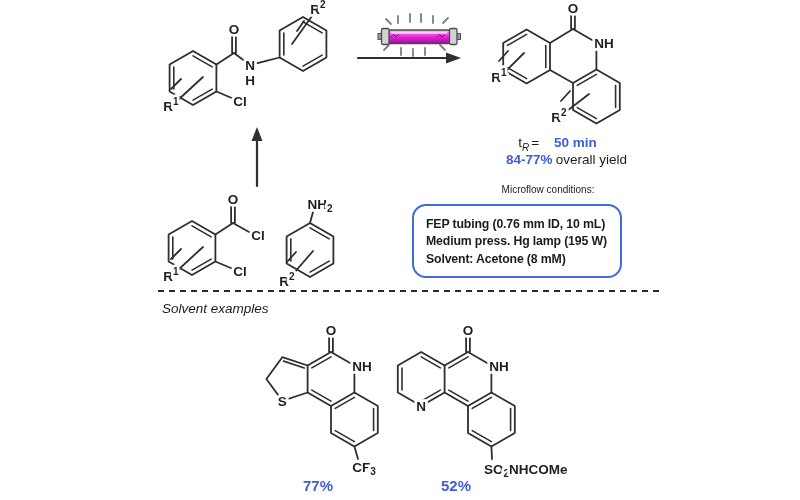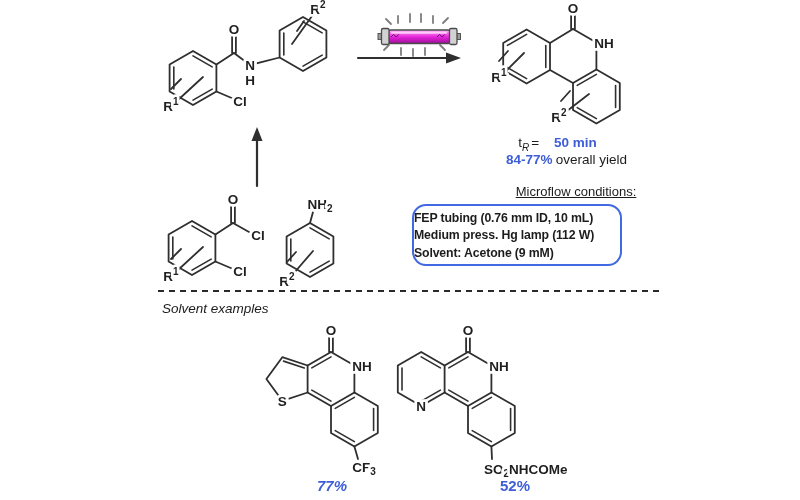--- a/index.html
+++ b/index.html
@@ -7,31 +7,31 @@
          font-family:"Liberation Sans",sans-serif;color:#1c1c1c;}
   #scheme-svg{position:absolute;left:0;top:0;}
   .txt{position:absolute;}
   .center{text-align:center;}
   .blue{color:var(--accent,#3E5ED8);font-weight:bold;margin-left:13px;}
   #tr-line{left:460px;top:135px;width:195px;font-size:13.5px;}
   #tr-line sub{font-style:italic;font-size:10px;}
   #tr-line .eq{margin:0 2px;}
   #yield-line{left:455px;top:152px;width:210px;font-size:13.5px;}
   #yield-line .suffix{margin-left:3px;margin-top:16px;}
-  #microflow-title{left:476px;top:184px;width:200px;font-size:13px;text-decoration:underline;}
-  #conditions-box{position:absolute;left:412px;top:204px;width:210px;height:62px;
+  #microflow-title{left:448px;top:184px;width:200px;font-size:10px;}
+  #conditions-box{position:absolute;left:412px;top:204px;width:210px;height:74px;
       box-sizing:border-box;border:2.5px solid var(--accent-border,#4169E1);
       border-radius:14px;background:#fff;display:flex;flex-direction:column;
-      justify-content:center;gap:3.5px;}
+      justify-content:center;padding-left:12px;gap:3.5px;}
   .cond-line{font-size:12.3px;font-weight:bold;white-space:nowrap;letter-spacing:-0.15px;}
   #selected-examples{left:162px;top:301px;font-style:italic;font-size:13.5px;}
   .pct{position:absolute;width:90px;text-align:center;font-size:15px;font-weight:bold;
        color:var(--accent,#3E5ED8);}
-  #pct-1{left:287px;top:477px;font-style:italic;}
-  #pct-2{left:440px;top:477px;text-align:right;}
+  #pct-1{left:273px;top:477px;}
+  #pct-2{left:411px;top:477px;}
   .atom{paint-order:stroke;stroke:#fff;stroke-width:5.5px;stroke-linejoin:round;
         fill:#1f1f1f;font-size:13.5px;font-weight:600;dominant-baseline:central;
         font-family:"Liberation Sans",sans-serif;}
 </style>
 </head>
 <body>
 
 <div class="stage">
 
   <svg id="scheme-svg" width="800" height="500" viewBox="0 0 800 500">
@@ -204,22 +204,22 @@
   </div>
 
   <div id="yield-line" class="txt center">
     <span class="blue">84-77%</span><span class="suffix">overall yield</span>
   </div>
 
   <div id="microflow-title" class="txt center">Microflow conditions:</div>
 
   <div id="conditions-box">
     <div class="cond-line">FEP tubing (0.76 mm ID, 10 mL)</div>
-    <div class="cond-line">Medium press. Hg lamp (112 W)</div>
-    <div class="cond-line">Solvent: Acetone (9 mM)</div>
+    <div class="cond-line">Medium press. Hg lamp (195 W)</div>
+    <div class="cond-line">Solvent: Acetone (8 mM)</div>
   </div>
 
   <div id="selected-examples" class="txt">Solvent examples</div>
 
   <div id="pct-1" class="pct">77%</div>
   <div id="pct-2" class="pct">52%</div>
 
 </div>
 
 </body></html>

